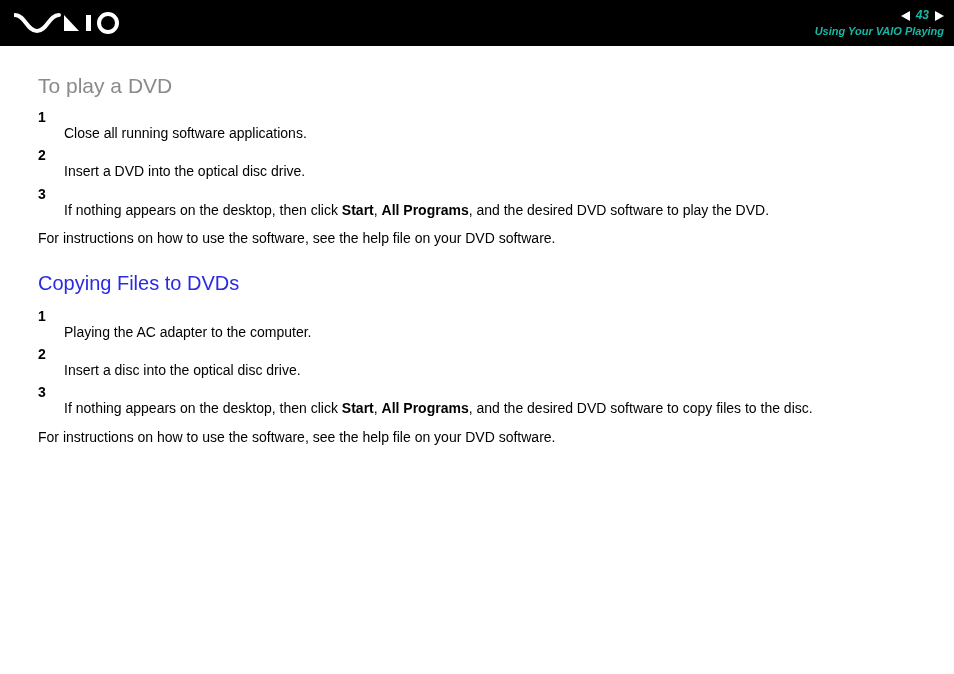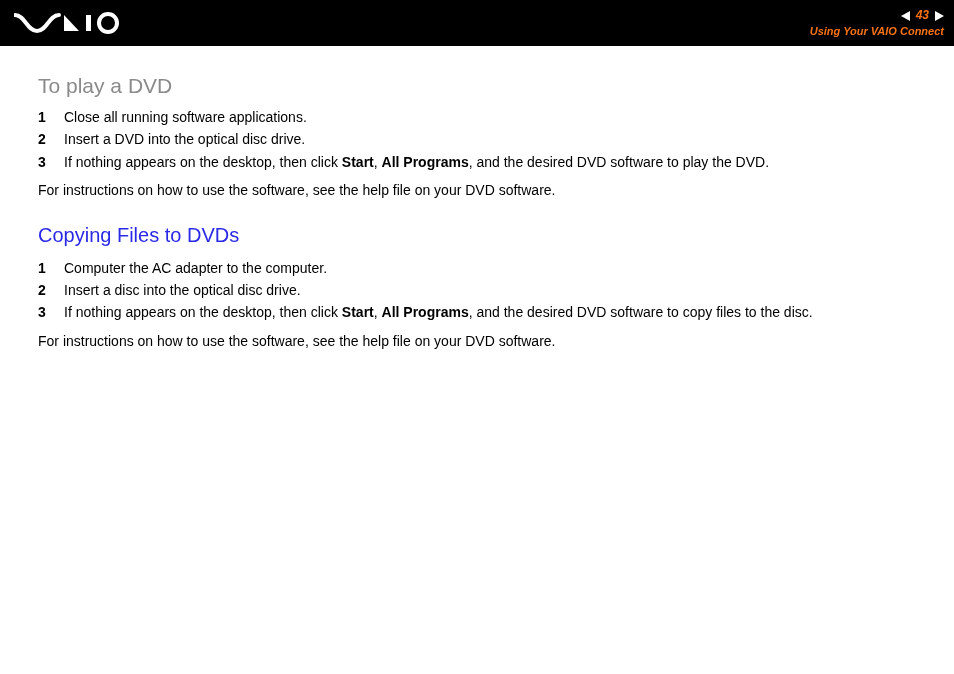--- a/index.html
+++ b/index.html
@@ -1,19 +1,19 @@
 <!DOCTYPE html>
 <html><head>
 <meta charset="utf-8">
 <style>
   * { box-sizing: border-box; margin: 0; padding: 0; }
   html, body { width: 954px; height: 674px; font-family: Arial, Helvetica, sans-serif; background: #fff; }
   .header {
     background: #000;
-    color: #f97316;
+    color: #14b8a6;
     height: 46px;
     display: flex;
     align-items: center;
     justify-content: space-between;
     padding: 0 10px 0 14px;
   }
   .logo {
     display: flex;
     align-items: center;
     height: 100%;
@@ -67,21 +67,21 @@
   .steps li {
     font-size: 14px;
     line-height: 1.6;
     display: flex;
   }
   .step-num {
     font-weight: bold;
     width: 26px;
     flex: 0 0 26px;
   }
-  .step-text { flex: 1; }
+  .step-text { flex: 1; margin-top: 16px; }
   .para {
     font-size: 14px;
     line-height: 1.6;
     margin-top: 2px;
   }
   .b { font-weight: bold; }
 </style>
 </head>
 <body>
 
@@ -93,21 +93,21 @@
       <rect x="72" y="4" width="5" height="16" fill="#fff"></rect>
       <circle cx="94" cy="12" r="9" stroke="#fff" stroke-width="4" fill="none"></circle>
     </svg>
   </div>
   <div class="header-right">
     <div class="page-row">
       <span class="tri tri-left"></span>
       <span class="page-num">43</span>
       <span class="tri tri-right"></span>
     </div>
-    <div class="section-name">Using Your VAIO Connect</div>
+    <div class="section-name">Using Your VAIO Playing</div>
   </div>
 </div>
 
 <div class="content">
 
   <h3 class="h-gray">To play a DVD</h3>
   <ol class="steps">
     <li>
       <span class="step-num">1</span>
       <span class="step-text">Close all running software applications.</span>
@@ -120,21 +120,21 @@
       <span class="step-num">3</span>
       <span class="step-text"><span>If nothing appears on the desktop, then click </span><span class="b">Start</span><span>, </span><span class="b">All Programs</span><span>, and the desired DVD software to play the DVD.</span></span>
     </li>
   </ol>
   <p class="para">For instructions on how to use the software, see the help file on your DVD software.</p>
 
   <h2 class="h-blue">Copying Files to DVDs</h2>
   <ol class="steps">
     <li>
       <span class="step-num">1</span>
-      <span class="step-text">Computer the AC adapter to the computer.</span>
+      <span class="step-text">Playing the AC adapter to the computer.</span>
     </li>
     <li>
       <span class="step-num">2</span>
       <span class="step-text">Insert a disc into the optical disc drive.</span>
     </li>
     <li>
       <span class="step-num">3</span>
       <span class="step-text"><span>If nothing appears on the desktop, then click </span><span class="b">Start</span><span>, </span><span class="b">All Programs</span><span>, and the desired DVD software to copy files to the disc.</span></span>
     </li>
   </ol>

